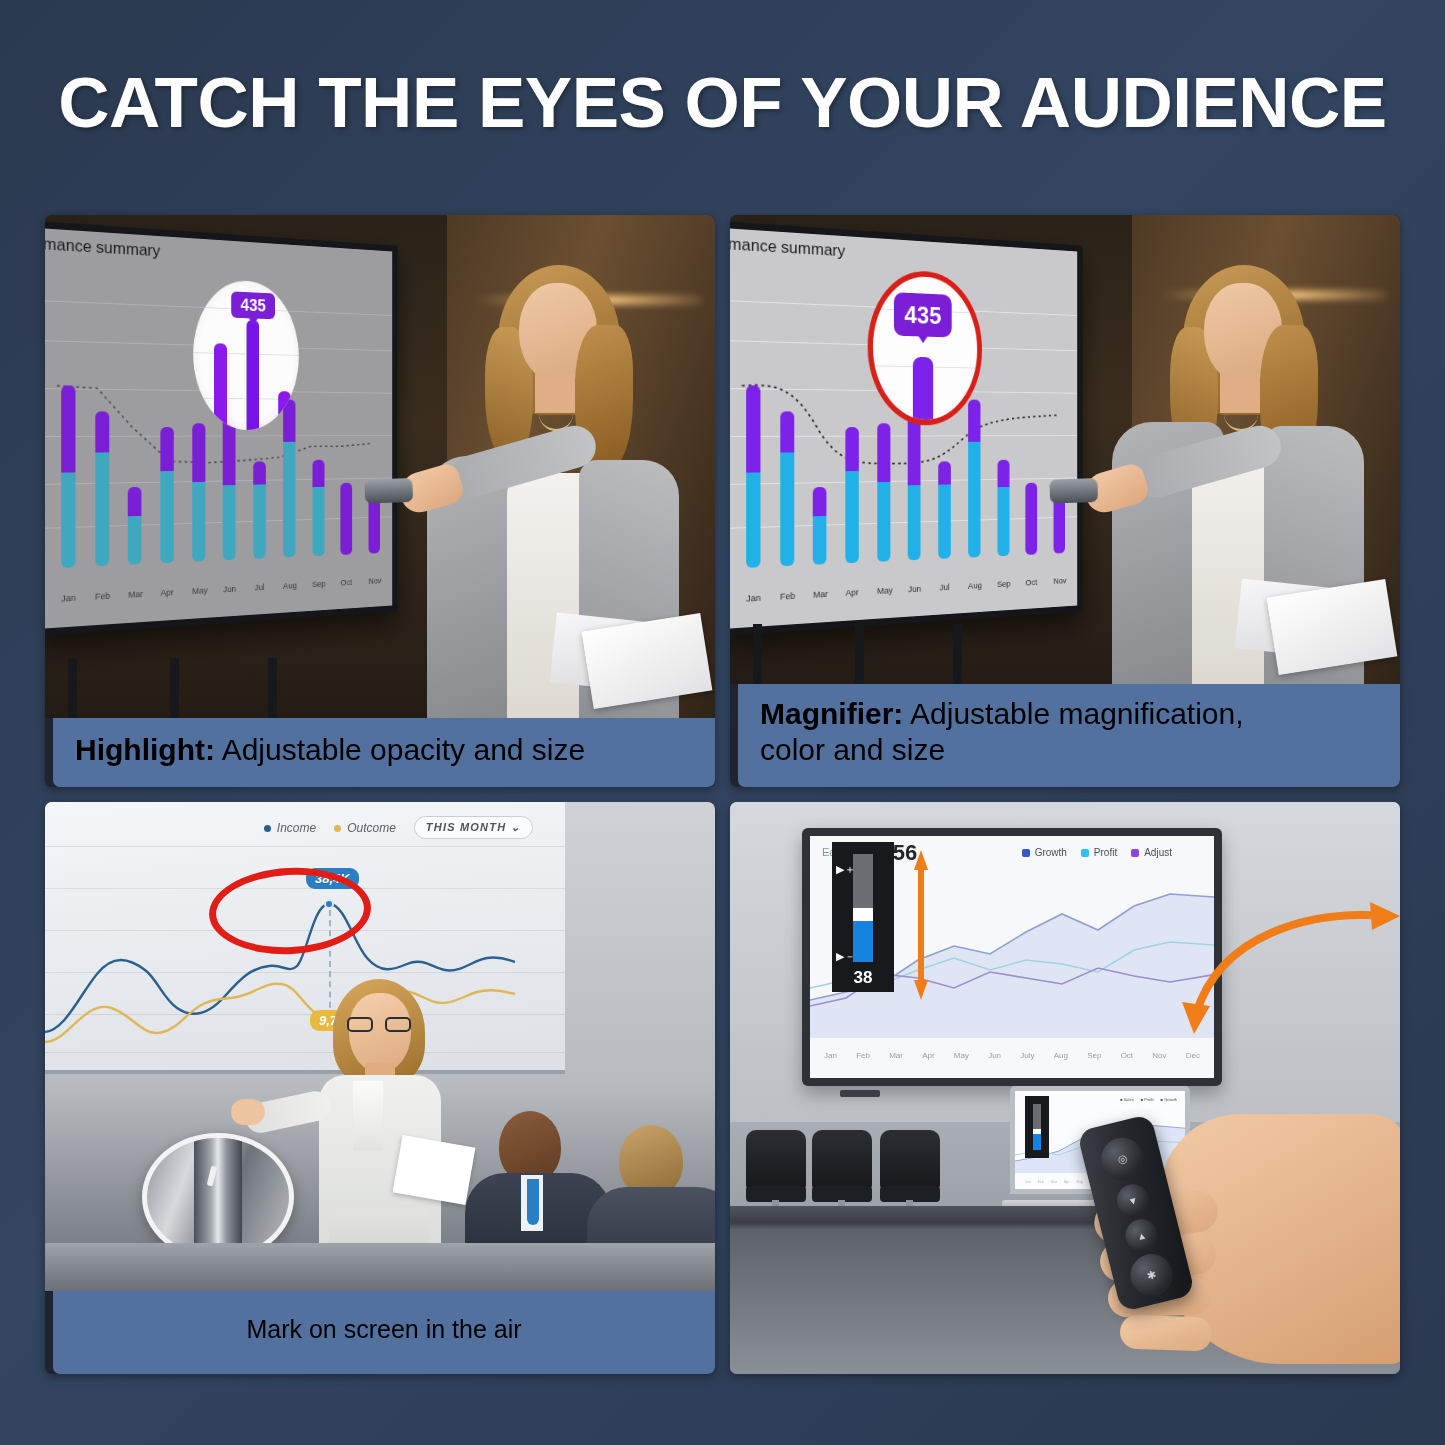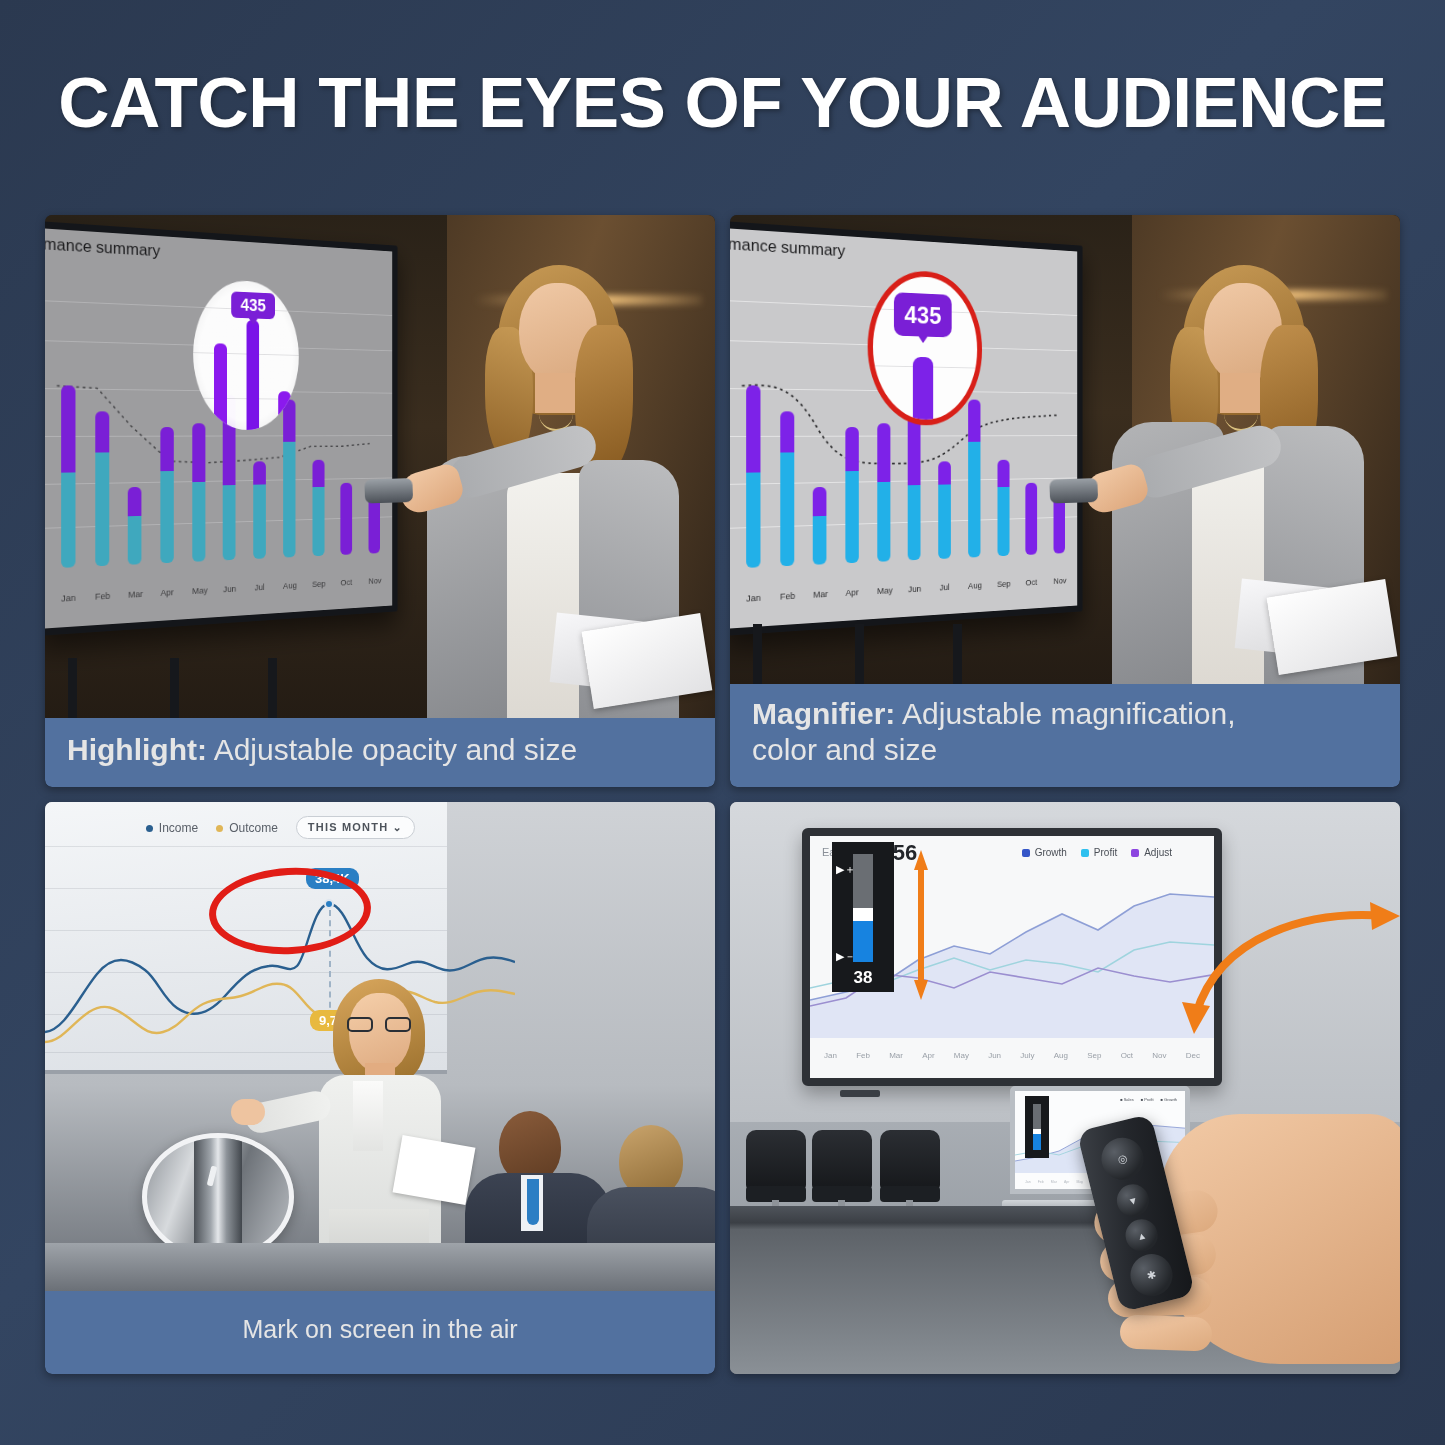--- a/index.html
+++ b/index.html
@@ -46,25 +46,26 @@
     flex-direction: column;
   }
   .photo {
     position: relative;
     flex: 1 1 auto;
     overflow: hidden;
   }
   .caption {
     flex: 0 0 auto;
     background: #52719f;
-    color: #e5e5e5;
+    color: #000000;
     padding: 14px 22px 20px 22px;
     font-size: 30px;
     line-height: 1.18;
     border-radius: 0 0 7px 7px;
+    margin-left: 8px;
   }
   .caption.two-line { padding-top: 12px; }
   .caption b { font-weight: bold; }
   .cap-plain { font-weight: normal; }
   .caption.centered { text-align: center; font-size: 25px; padding: 24px 20px 30px; }
 
   
   .room {
     position: absolute; inset: 0;
     background:
@@ -241,23 +242,24 @@
   .tv-stand {
     position: absolute; left: 15px; bottom: -2px; width: 250px; height: 70px;
   }
   .tv-stand i {
     position: absolute; bottom: 0; width: 9px; height: 62px; background: #16181c;
   }
 
   
   .wb-room { position: absolute; inset: 0; background: linear-gradient(180deg,#cfd2d6 0%, #b7bbc0 58%, #6a6f76 100%); }
   .whiteboard {
-    position: absolute; left: 0; top: 0; width: 402px; height: 272px;
+    position: absolute; left: 0; top: 0; width: 520px; height: 272px;
     background: linear-gradient(175deg,#f4f6f8,#dde1e6);
     border-bottom: 4px solid #9aa0a8;
+    font-style: italic;
   }
   .wb-legend {
     position: absolute; right: 32px; top: 14px;
     display: flex; align-items: center; gap: 18px;
     font-size: 12px; color: #5a6069;
   }
   .wb-legend .dot { display:inline-block; width:7px; height:7px; border-radius:50%; margin-right:6px; vertical-align:middle; }
   .wb-select {
     border: 1px solid #c9ced4; border-radius: 13px;
     padding: 4px 11px; font-size: 11px; letter-spacing: 1.2px;

